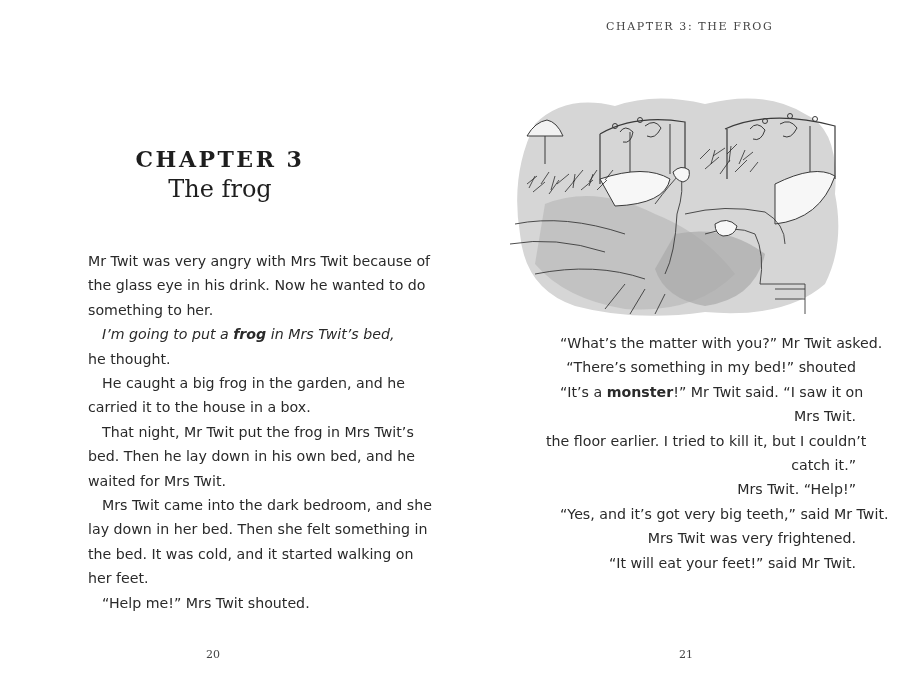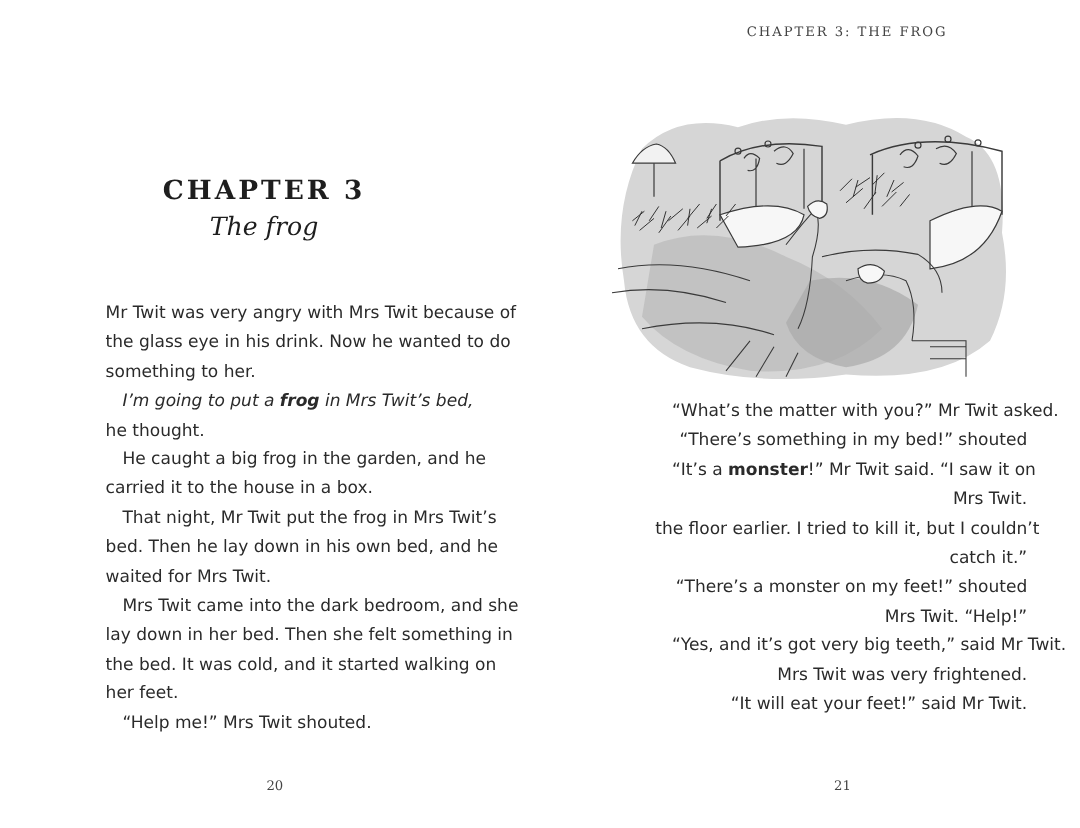--- a/index.html
+++ b/index.html
@@ -6,51 +6,51 @@
   body {
     width: 900px; height: 690px; background: #ffffff; overflow: hidden;
     position: relative; color: #222222;
   }
   .spread { position: absolute; inset: 0; }
   .page { position: absolute; top: 0; height: 690px; }
   .page-left { left: 0; width: 450px; padding-left: 48px; }
   .page-right { left: 450px; width: 450px; }
 
   .running-head {
-    position: absolute; top: 20px; left: 156px; width: 200px; text-align: center;
+    position: absolute; top: 20px; left: 156px; width: 200px; 
     font-family: "DejaVu Serif", serif; font-size: 11px; letter-spacing: 1.6px;
     color: #444444;
   }
   .chapter-heading {
     position: absolute; top: 145px; left: 40px; width: 360px; text-align: center;
   }
   .chapter-number {
     font-family: "DejaVu Serif", serif; font-weight: bold; font-size: 22px;
     letter-spacing: 2.5px; color: #1e1e1e; line-height: 28px;
   }
   .chapter-title {
-    font-family: "DejaVu Serif", serif; font-size: 21px; color: #1e1e1e;
-    line-height: 30px; margin-top: 1px; font-style: italic;
+    font-family: "DejaVu Serif", serif; font-size: 24px; color: #1e1e1e;
+    line-height: 30px; margin-top: 1px;
   }
 
   .body-text {
     position: absolute; width: 350px;
     font-family: "DejaVu Sans", sans-serif; font-size: 14.2px; line-height: 24.4px;
     color: #2a2a2a;
   }
   .left-text { top: 249px; left: 48px; }
   .right-text { top: 331px; left: 56px; text-align: right; }
   .line { display: block; white-space: nowrap; margin-left: 40px; }
   .indent { padding-left: 14px; }
   .em { font-style: italic; }
   .strong { font-weight: bold; }
 
   .folio {
     position: absolute; top: 648px; font-family: "DejaVu Serif", serif;
-    font-size: 11px; color: #444444; width: 30px; text-align: right;
+    font-size: 11px; color: #444444; width: 30px; text-align: left;
   }
   .folio-left { left: 206px; }
   .folio-right { left: 229px; }
 
   .illustration {
     position: absolute; top: 84px; left: 55px; width: 345px; height: 238px;
   }
   .illustration svg { width: 100%; height: 100%; display: block; }
 </style>
 </head>
@@ -146,21 +146,20 @@
 
       <span class="line indent">“What’s the matter with you?” Mr Twit asked.</span>
 
       <span class="line indent">“There’s something in my bed!” shouted</span>
       <span class="line indent"><span>“It’s a </span><span class="strong">monster</span><span>!” Mr Twit said. “I saw it on</span></span>
 
       <span class="line">Mrs Twit.</span>
       <span class="line">the floor earlier. I tried to kill it, but I couldn’t</span>
       <span class="line">catch it.”</span>
 
-      <span class="line indent">“There’s a monster on my feet!” shouted</span>
       <span class="line">Mrs Twit. “Help!”</span>
 
       <span class="line indent">“Yes, and it’s got very big teeth,” said Mr Twit.</span>
 
       <span class="line indent">Mrs Twit was very frightened.</span>
 
       <span class="line indent">“It will eat your feet!” said Mr Twit.</span>
     </div>
 
     <div class="folio folio-right">21</div>

